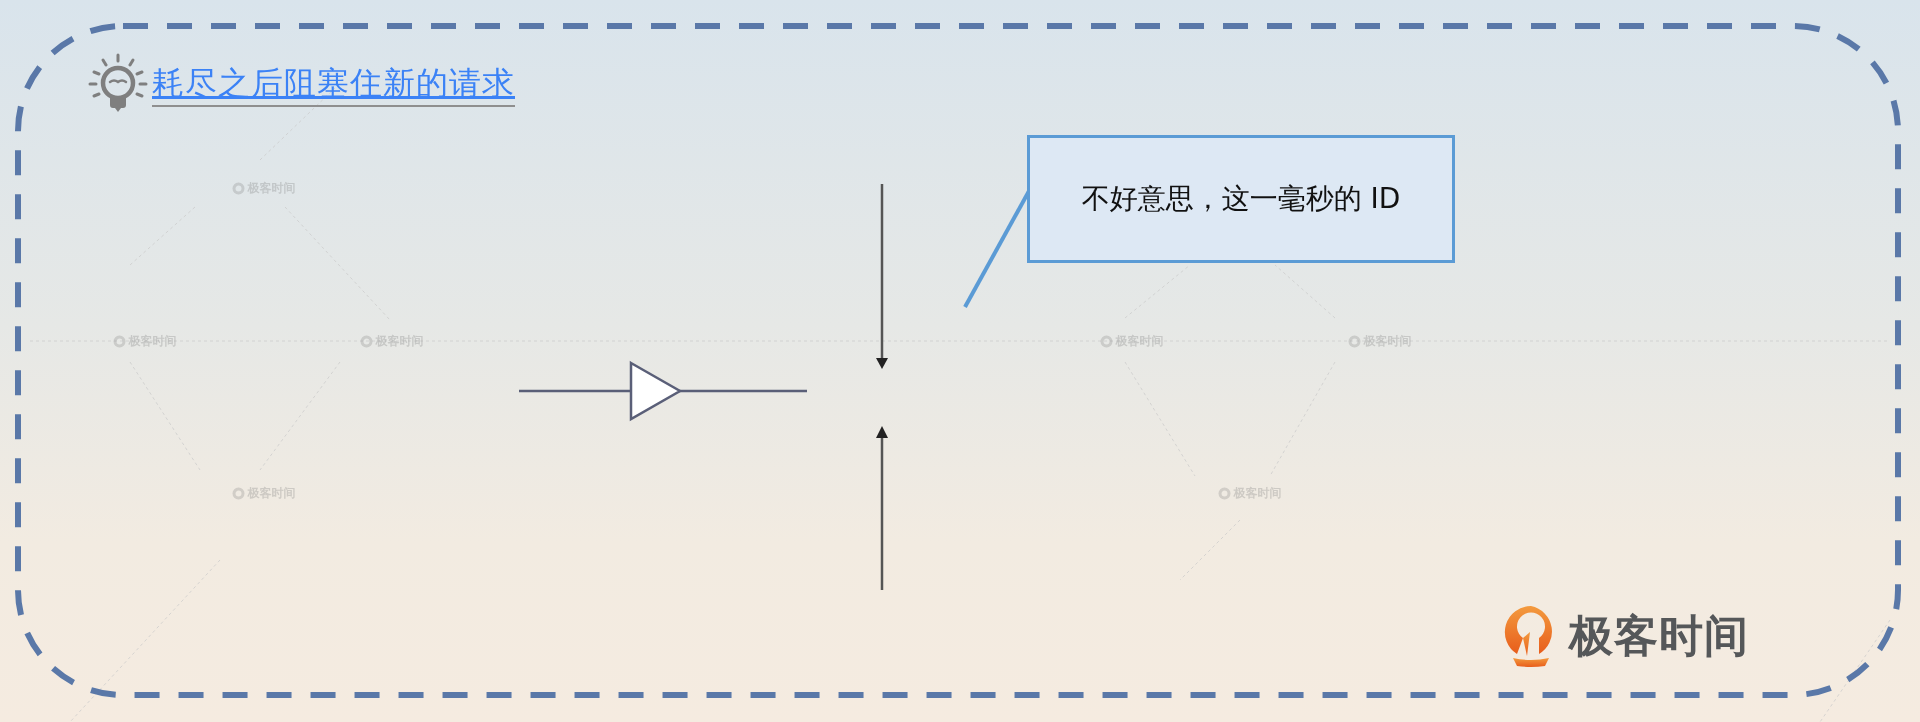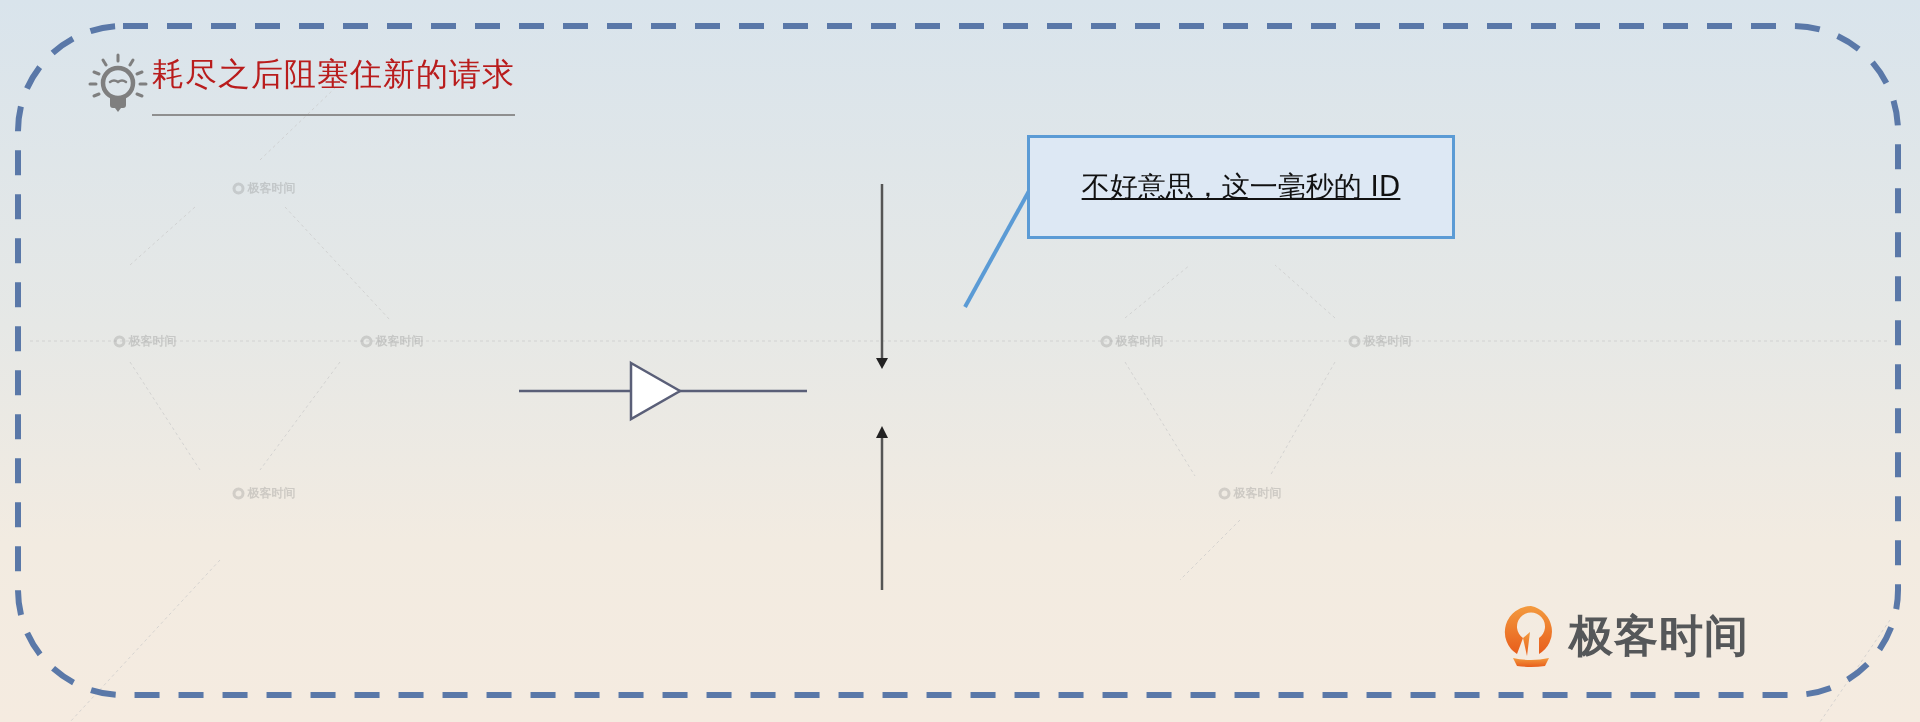--- a/index.html
+++ b/index.html
@@ -16,28 +16,28 @@
   }
   .watermark .wm-dot {
     width: 12px; height: 12px; border-radius: 50%;
     border: 3px solid rgba(120,120,120,0.25); box-sizing: border-box;
   }
   .title-wrap {
     position: absolute; left: 86px; top: 52px; display: flex; align-items: center;
   }
   .title-wrap .bulb { width: 64px; height: 66px; margin-right: 2px; }
   .title-text {
-    font-size: 32px; color: #b91c1c; padding-bottom: 20px;
-    border-bottom: 2px solid #8f8f8f; line-height: 40px; letter-spacing: 1px;
+    font-size: 32px; color: #3b82f6; padding-bottom: 2px;
+    border-bottom: 2px solid #8f8f8f; line-height: 40px; letter-spacing: 1px; text-decoration: underline;
   }
   .callout {
-    position: absolute; left: 1027px; top: 135px; width: 428px; height: 104px;
+    position: absolute; left: 1027px; top: 135px; width: 428px; height: 128px;
     box-sizing: border-box; border: 3px solid #5b9bd5; background: #dde8f4;
     display: flex; flex-direction: column; justify-content: center; align-items: center;
-    font-size: 28px; color: #111111; line-height: 40px; text-align: center; text-decoration: underline;
+    font-size: 28px; color: #111111; line-height: 40px; text-align: center;
   }
   .brand {
     position: absolute; left: 1503px; top: 604px; display: flex; align-items: center;
   }
   .brand .brand-logo { width: 56px; height: 64px; margin-right: 10px; }
   .brand-name { font-size: 44px; font-weight: bold; color: #555759; letter-spacing: 1px; }
 </style>
 </head>
 <body>
 

